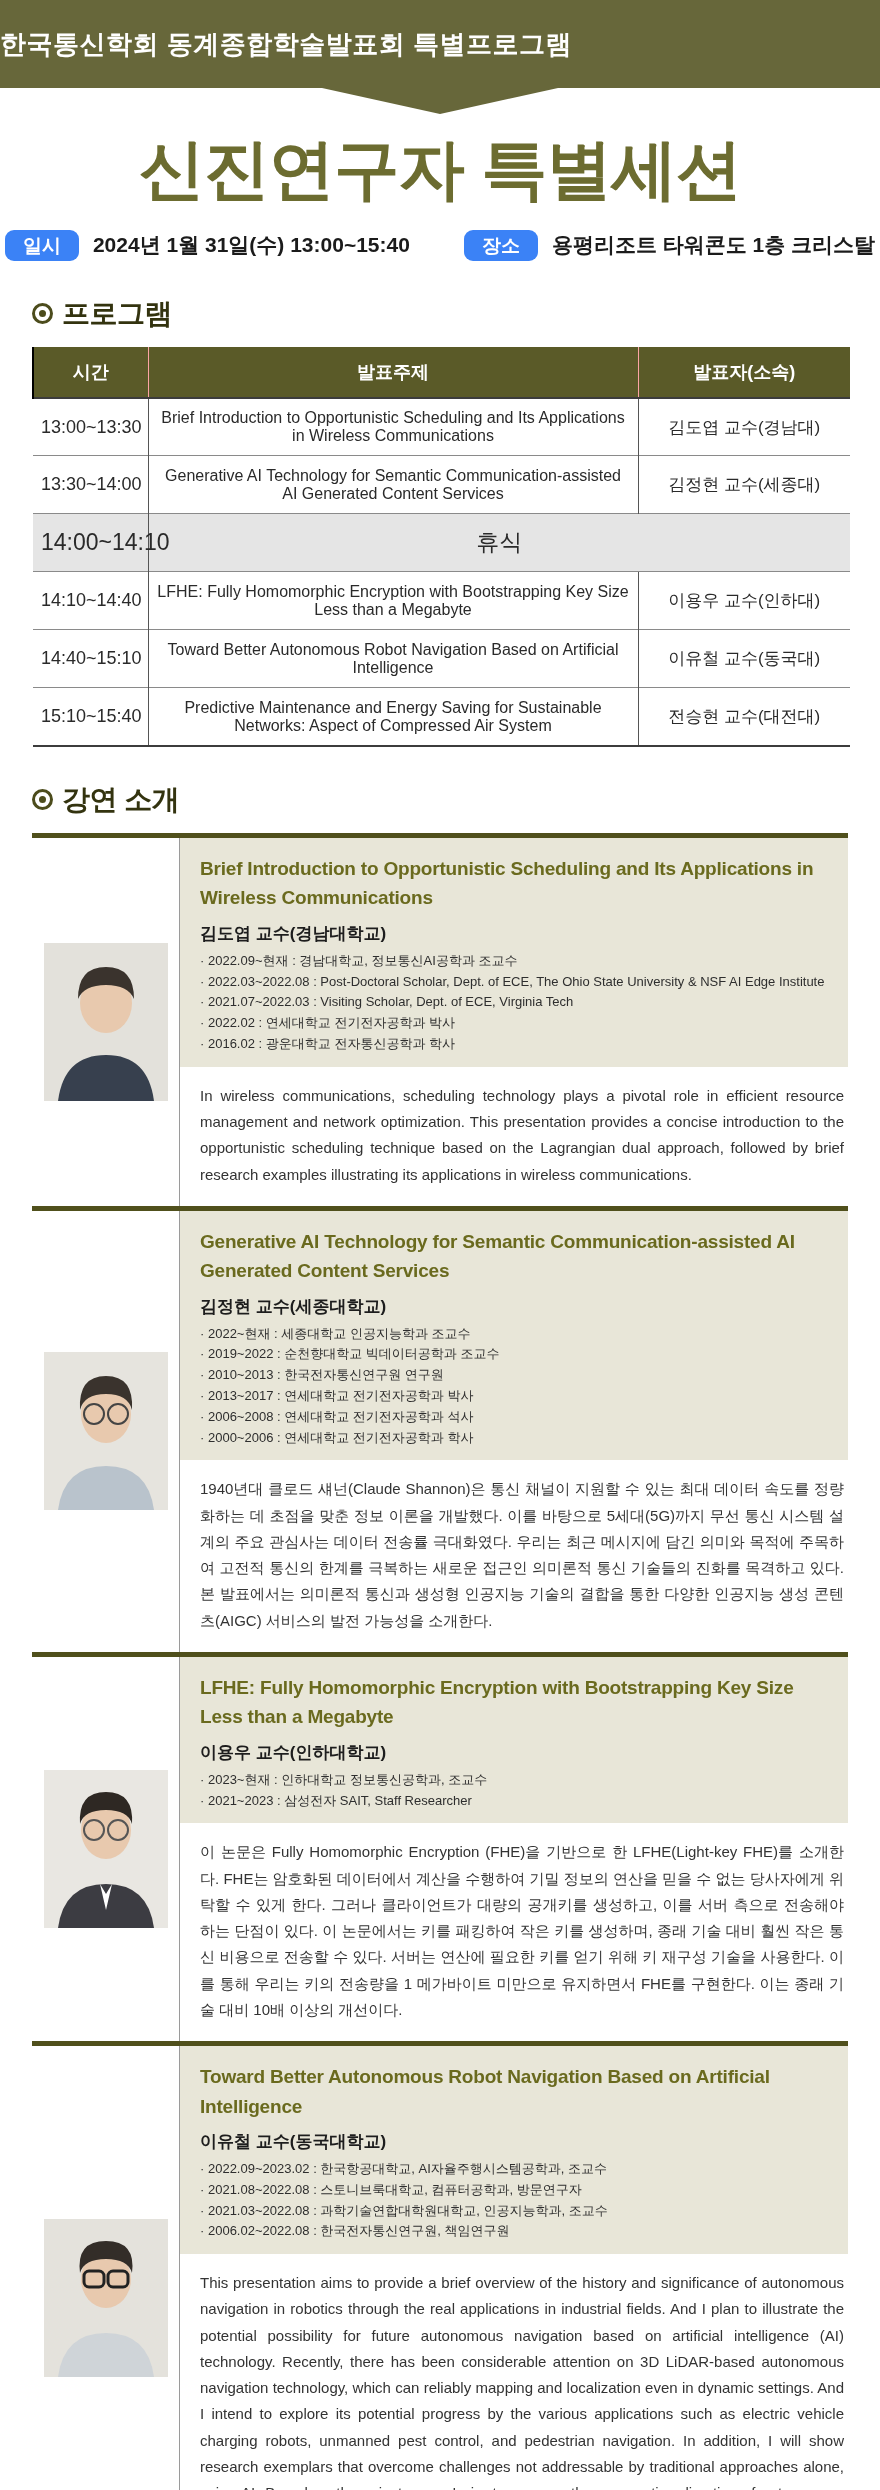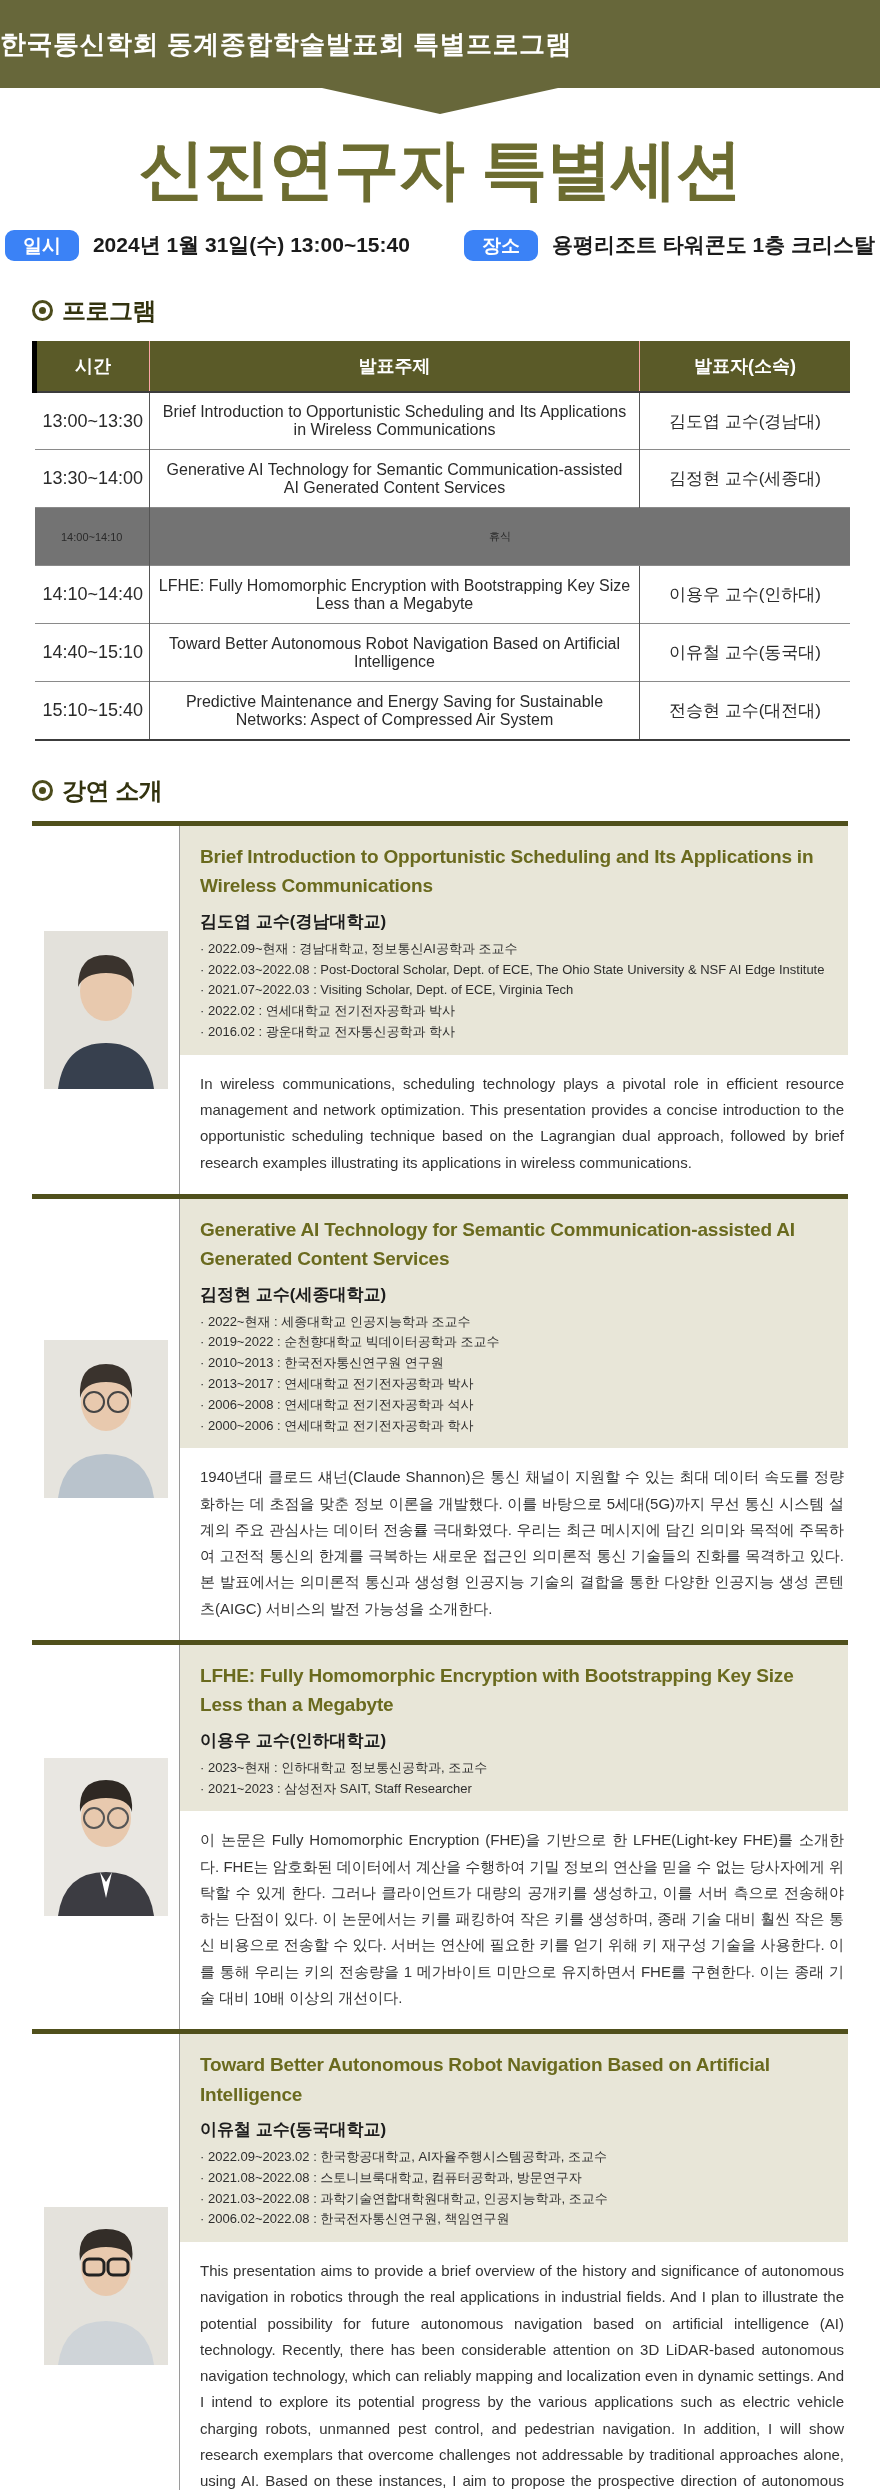--- a/index.html
+++ b/index.html
@@ -17,35 +17,35 @@
   
   .meta-row{margin-top:22px;display:flex;justify-content:center;align-items:center;gap:14px;}
   .pill{background:#3b82f6;color:#fff;font-size:19px;font-weight:bold;border-radius:9px;padding:6px 18px;line-height:1;}
   .meta-text{font-size:21px;font-weight:bold;color:#1b1b1b;}
   .meta-gap{width:26px;}
 
   
   .section-heading{margin:34px 32px 14px 32px;display:flex;align-items:center;gap:9px;}
   .bullet-ring{width:15px;height:15px;border:3px solid #4c4c1c;border-radius:50%;display:inline-flex;align-items:center;justify-content:center;flex:0 0 auto;}
   .bullet-ring .dot{width:7px;height:7px;border-radius:50%;background:#4c4c1c;}
-  .section-heading .heading-text{font-size:24px;font-weight:800;color:#33330f;letter-spacing:-0.5px;}
+  .section-heading .heading-text{font-size:28px;font-weight:800;color:#33330f;letter-spacing:-0.5px;}
 
   
   table.program{border-collapse:collapse;table-layout:fixed;width:818px;margin:0 32px;}
   table.program col.c-time{width:115px;}
   table.program col.c-topic{width:490px;}
-  table.program thead th{background:#5a5a28;color:#fff;font-size:18px;font-weight:bold;height:48px;border-left:5px solid #000000;}
+  table.program thead th{background:#5a5a28;color:#fff;font-size:18px;font-weight:bold;height:48px;border-left:2px solid #000000;}
   table.program thead th + th{border-left:1px solid #fca5a5;}
   table.program tbody td{border-top:1px solid #8a8a8a;text-align:center;vertical-align:middle;padding:10px 8px;height:58px;box-sizing:border-box;}
   table.program tbody tr:first-child td{border-top:2px solid #3c3c3c;}
   table.program tbody{border-bottom:2px solid #3c3c3c;}
   table.program td.cell-time{font-size:18px;color:#2a2a2a;}
   table.program td.cell-topic{font-size:16px;color:#2a2a2a;border-left:1px solid #555;}
   table.program td.cell-speaker{font-size:17px;color:#2a2a2a;border-left:1px solid #555;}
-  table.program tr.break-row td{background:#737373;font-size:11px;}
+  table.program tr.break-row td{background:#e5e5e5;font-size:23px;}
 
   
   .lectures{margin:0 32px;}
   .lecture-block{display:flex;border-top:5px solid #50501c;}
   .lecture-block:last-of-type{border-bottom:5px solid #50501c;}
   .photo-col{flex:0 0 147px;border-right:1px solid #9a9a9a;display:flex;align-items:center;justify-content:center;}
   .photo{width:124px;height:158px;background:#e2e0da;overflow:hidden;}
   .content-col{flex:1 1 auto;min-width:0;}
   .block-head{background:#e8e6d8;padding:16px 20px 12px 20px;}
   .block-title{color:#6a6a1e;font-size:19px;font-weight:bold;line-height:1.55;letter-spacing:-0.2px;}

